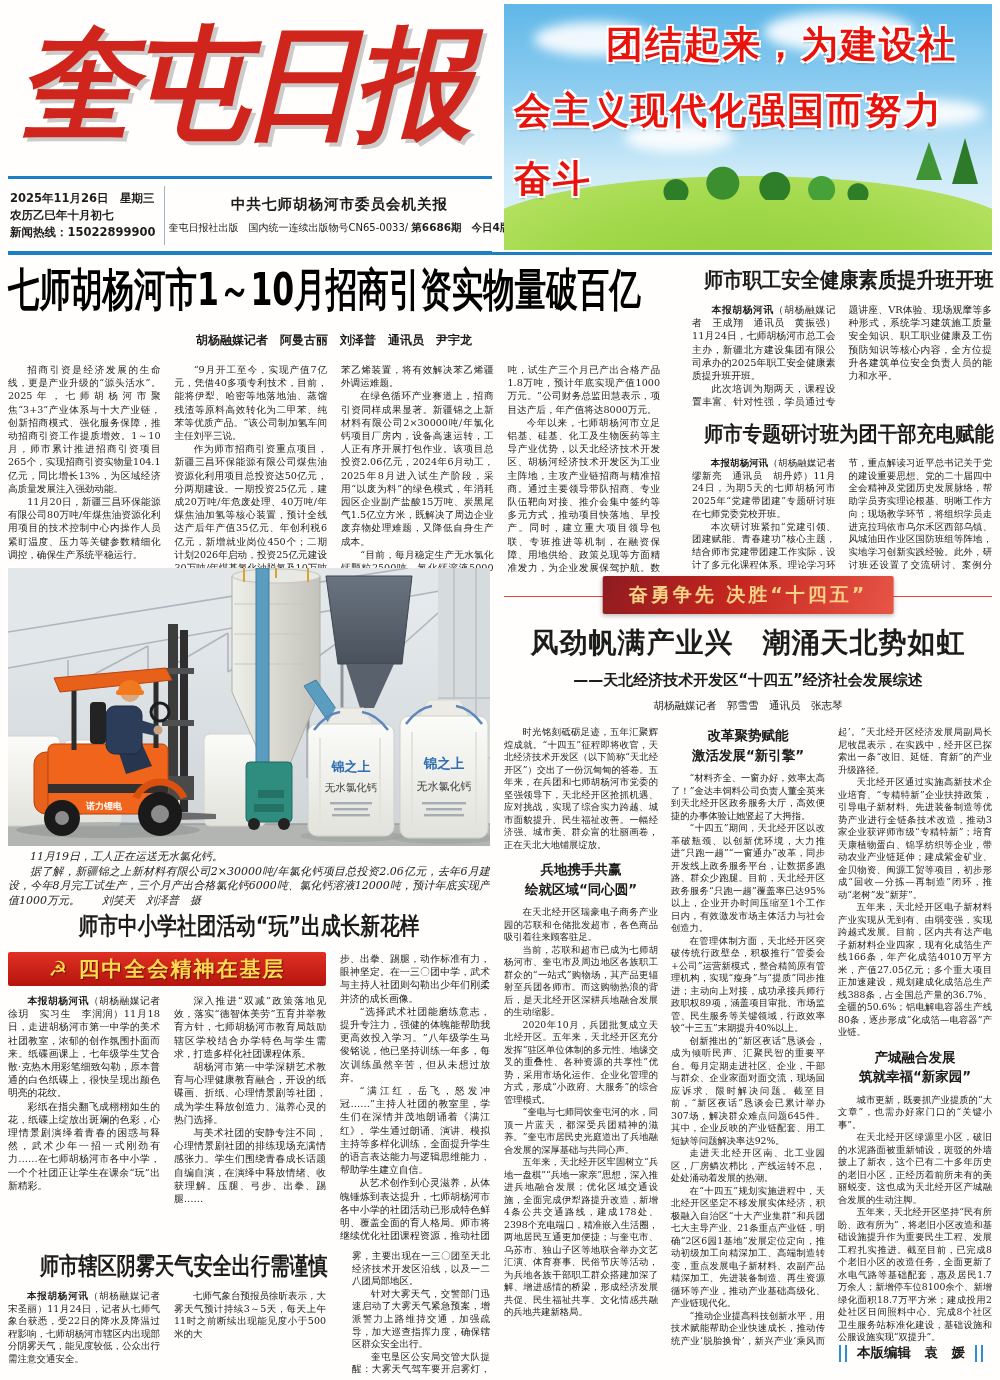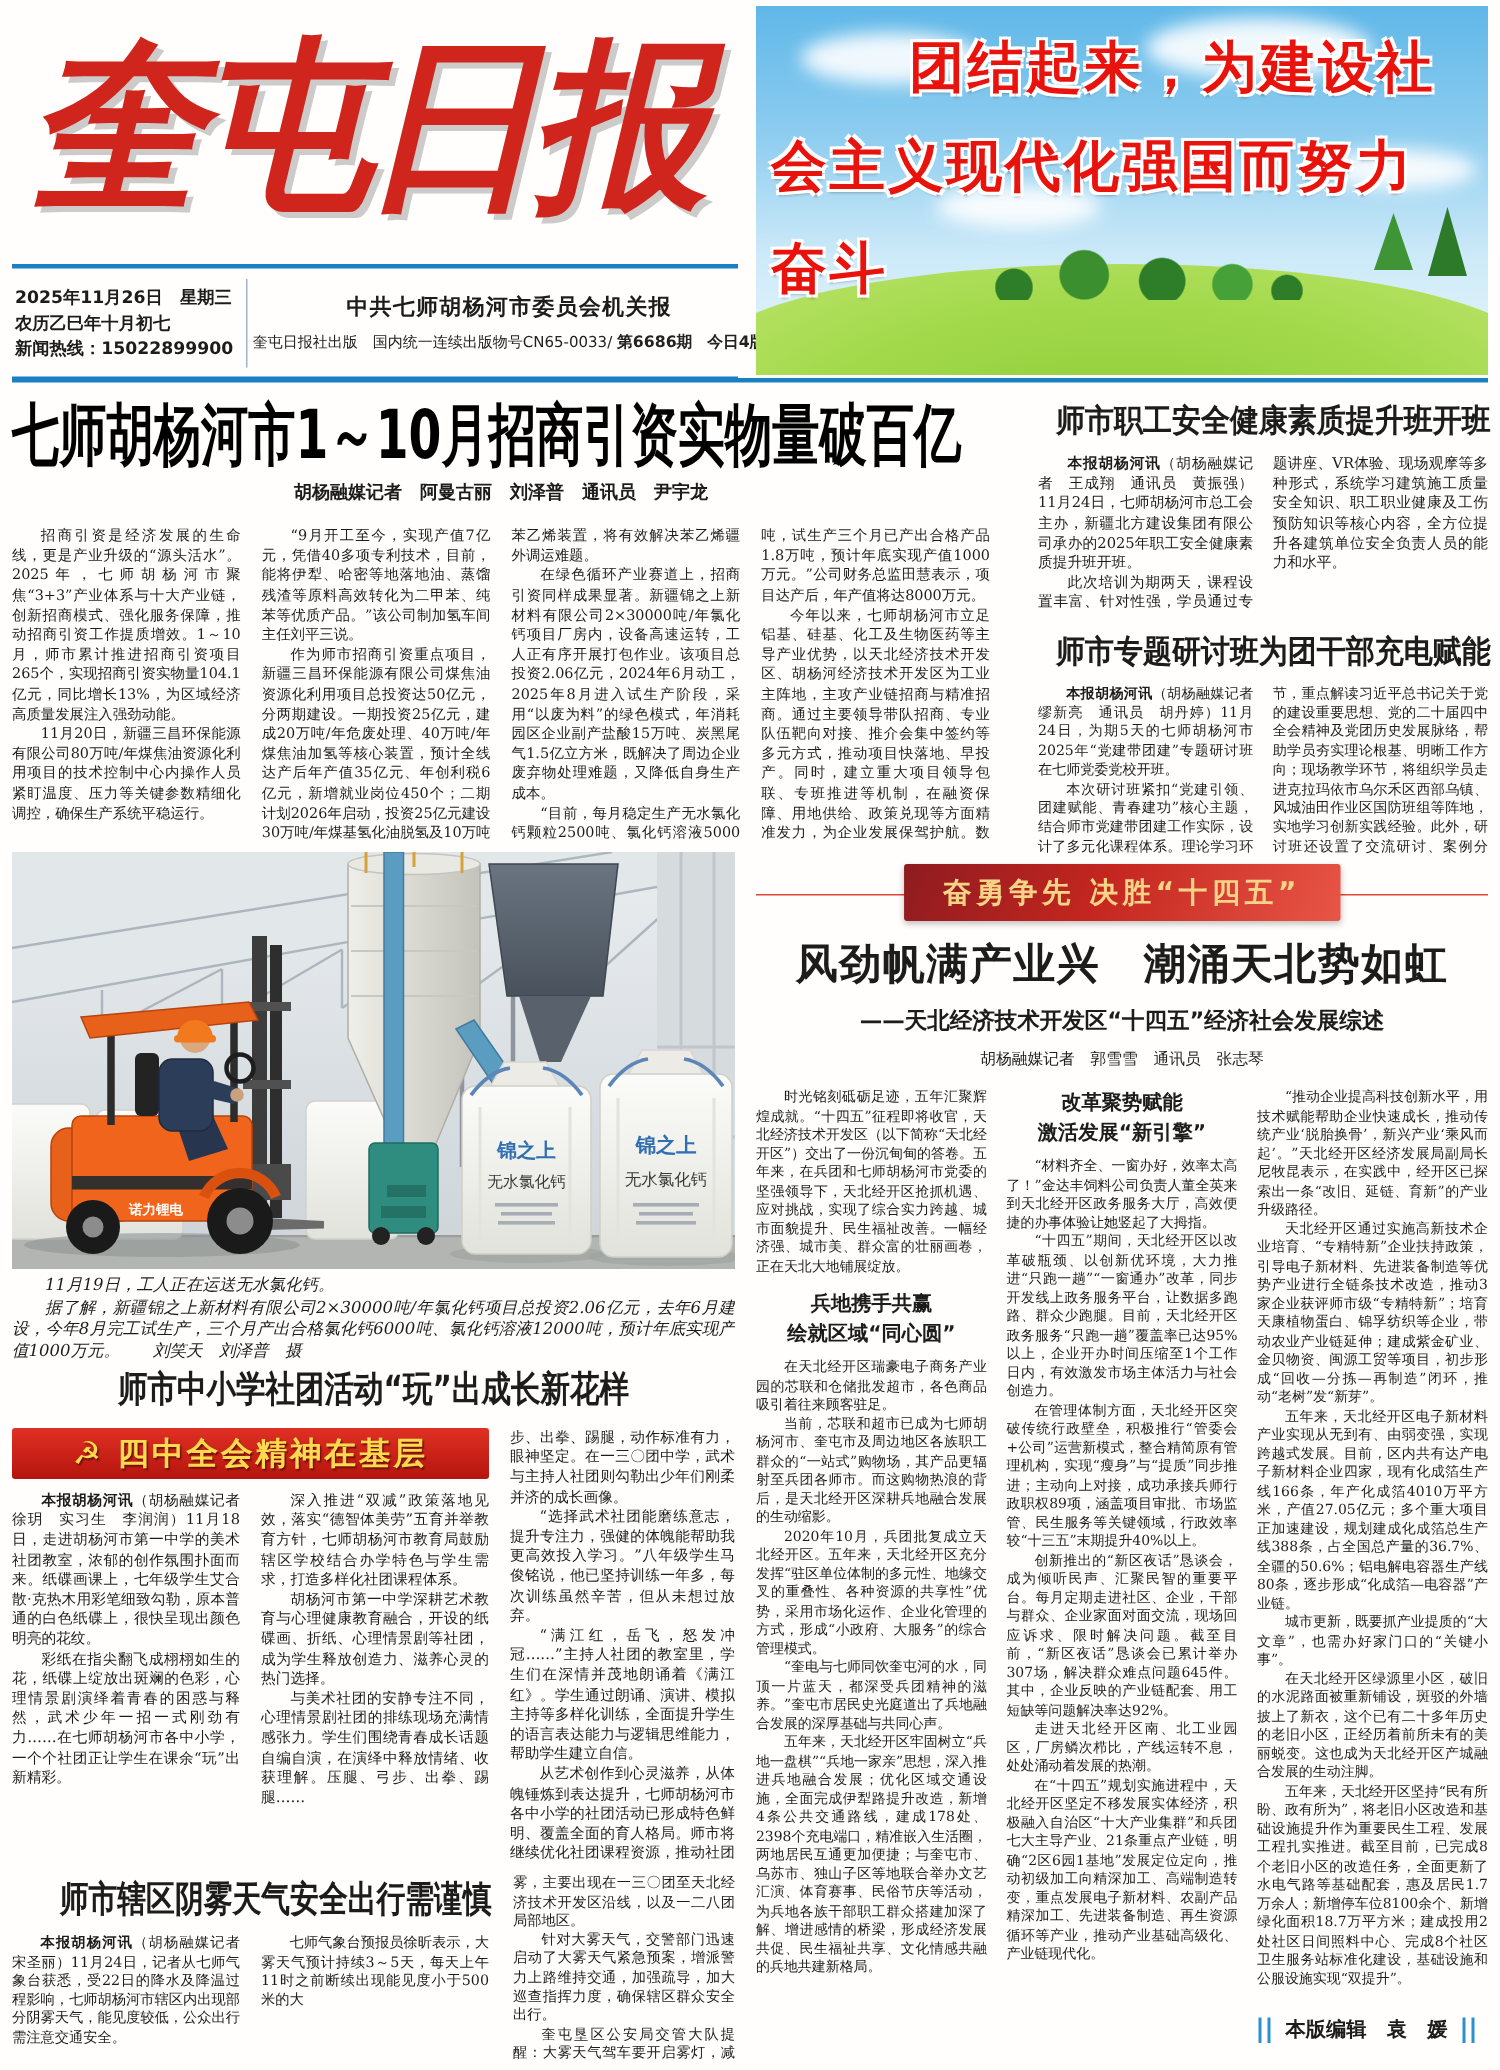--- a/index.html
+++ b/index.html
@@ -43,21 +43,21 @@
   .blue-rule-full{position:absolute;left:8px;top:252px;width:984px;border-top:3px solid #1a80c4;}
   
   .p{margin:0;text-indent:2em;text-align:justify;}
   .cont{text-indent:0;}
   .leadin{font-weight:bold;}
   
   .lead-story{position:absolute;left:8px;top:260px;width:652px;height:308px;}
   .lead-headline{font-family:"DejaVu Sans",sans-serif;font-weight:900;font-size:45px;
     white-space:nowrap;transform:scaleX(.70);transform-origin:left center;letter-spacing:0px;color:#000;}
   .lead-byline{text-align:center;font-family:"DejaVu Sans",sans-serif;font-weight:bold;
-    font-size:12px;}
+    font-size:12px;margin-top:12px;}
   .lead-body{margin-top:14px;height:218px;column-count:4;column-gap:14px;
     font-size:9.6px;line-height:13.2px;overflow:hidden;}
   
   .side-story{position:absolute;width:300px;}
   .side-headline{font-family:"DejaVu Sans",sans-serif;font-weight:900;font-size:21px;
     white-space:nowrap;text-align:center;transform:scaleX(.92);transform-origin:center;}
   .side-body{margin-top:9px;column-count:2;column-gap:13px;font-size:9.8px;line-height:13.2px;overflow:hidden;}
   
   .photo-wrap{position:absolute;left:8px;top:568px;width:482px;height:278px;overflow:hidden;}
   .caption{position:absolute;left:8px;top:850px;width:482px;height:58px;
@@ -72,21 +72,21 @@
   .party-banner{height:34px;display:flex;align-items:center;justify-content:center;gap:9px;
     background:linear-gradient(180deg,#e03024,#b5150e);border-radius:2px;
     font-family:"DejaVu Sans",sans-serif;font-weight:900;font-size:21px;letter-spacing:2px;
     color:#ffd94e;text-shadow:1px 1px 1px #70100b;}
   .party-emblem{font-size:21px;color:#ffd94e;text-shadow:1px 1px 1px #70100b;}
   .school-left-body{margin-top:8px;height:244px;column-count:2;column-gap:14px;
     font-size:9.8px;line-height:13.2px;overflow:hidden;}
   .school-right{width:150px;height:288px;font-size:9.8px;line-height:13.2px;overflow:hidden;}
   
   .fog-story{position:absolute;left:8px;top:1250px;width:482px;height:126px;}
-  .fog-row{display:flex;gap:16px;}
+  .fog-row{display:flex;gap:26px;}
   .fog-left{width:318px;}
   .fog-headline{font-family:"DejaVu Sans",sans-serif;font-weight:900;font-size:24px;
     text-align:center;white-space:nowrap;transform:scaleX(.80);transform-origin:center;}
   .fog-left-body{margin-top:8px;height:90px;column-count:2;column-gap:14px;
     font-size:9.5px;line-height:12.6px;overflow:hidden;}
   .fog-right{width:150px;height:126px;font-size:9.5px;line-height:12.6px;overflow:hidden;}
   
   .tb-header{position:absolute;left:504px;top:576px;width:488px;height:148px;}
   .tag-line{position:absolute;left:0;right:0;top:20px;border-top:1.5px solid #e2453a;}
   .tb-tag{position:absolute;left:50%;top:0;transform:translateX(-50%);
@@ -428,20 +428,22 @@
 激活发展“新引擎”</h3>
     <p class="p">“材料齐全、一窗办好，效率太高了！”金达丰饲料公司负责人董全英来到天北经开区政务服务大厅，高效便捷的办事体验让她竖起了大拇指。</p>
     <p class="p">“十四五”期间，天北经开区以改革破瓶颈、以创新优环境，大力推进“只跑一趟”“一窗通办”改革，同步开发线上政务服务平台，让数据多跑路、群众少跑腿。目前，天北经开区政务服务“只跑一趟”覆盖率已达95%以上，企业开办时间压缩至1个工作日内，有效激发市场主体活力与社会创造力。</p>
     <p class="p">在管理体制方面，天北经开区突破传统行政壁垒，积极推行“管委会+公司”运营新模式，整合精简原有管理机构，实现“瘦身”与“提质”同步推进；主动向上对接，成功承接兵师行政职权89项，涵盖项目审批、市场监管、民生服务等关键领域，行政效率较“十三五”末期提升40%以上。</p>
     <p class="p">创新推出的“新区夜话”恳谈会，成为倾听民声、汇聚民智的重要平台。每月定期走进社区、企业，干部与群众、企业家面对面交流，现场回应诉求、限时解决问题。截至目前，“新区夜话”恳谈会已累计举办307场，解决群众难点问题645件。其中，企业反映的产业链配套、用工短缺等问题解决率达92%。</p>
     <p class="p">走进天北经开区南、北工业园区，厂房鳞次栉比，产线运转不息，处处涌动着发展的热潮。</p>
     <p class="p">在“十四五”规划实施进程中，天北经开区坚定不移发展实体经济，积极融入自治区“十大产业集群”和兵团七大主导产业、21条重点产业链，明确“2区6园1基地”发展定位定向，推动初级加工向精深加工、高端制造转变，重点发展电子新材料、农副产品精深加工、先进装备制造、再生资源循环等产业，推动产业基础高级化、产业链现代化。</p>
     <p class="p">“推动企业提高科技创新水平，用技术赋能帮助企业快速成长，推动传统产业‘脱胎换骨’，新兴产业‘乘风而起’。”天北经开区经济发展局副局长尼牧昆表示，在实践中，经开区已探索出一条“改旧、延链、育新”的产业升级路径。</p>
     <p class="p">天北经开区通过实施高新技术企业培育、“专精特新”企业扶持政策，引导电子新材料、先进装备制造等优势产业进行全链条技术改造，推动3家企业获评师市级“专精特新”；培育天康植物蛋白、锦孚纺织等企业，带动农业产业链延伸；建成紫金矿业、金贝物资、闽源工贸等项目，初步形成“回收—分拣—再制造”闭环，推动“老树”发“新芽”。</p>
     <p class="p">五年来，天北经开区电子新材料产业实现从无到有、由弱变强，实现跨越式发展。目前，区内共有达产电子新材料企业四家，现有化成箔生产线166条，年产化成箔4010万平方米，产值27.05亿元；多个重大项目正加速建设，规划建成化成箔总生产线388条，占全国总产量的36.7%、全疆的50.6%；铝电解电容器生产线80条，逐步形成“化成箔—电容器”产业链。</p>
+    <h3 class="subhead">产城融合发展
+筑就幸福“新家园”</h3>
     <p class="p">城市更新，既要抓产业提质的“大文章”，也需办好家门口的“关键小事”。</p>
     <p class="p">在天北经开区绿源里小区，破旧的水泥路面被重新铺设，斑驳的外墙披上了新衣，这个已有二十多年历史的老旧小区，正经历着前所未有的美丽蜕变。这也成为天北经开区产城融合发展的生动注脚。</p>
     <p class="p">五年来，天北经开区坚持“民有所盼、政有所为”，将老旧小区改造和基础设施提升作为重要民生工程、发展工程扎实推进。截至目前，已完成8个老旧小区的改造任务，全面更新了水电气路等基础配套，惠及居民1.7万余人；新增停车位8100余个、新增绿化面积18.7万平方米；建成投用2处社区日间照料中心、完成8个社区卫生服务站标准化建设，基础设施和公服设施实现“双提升”。</p>
 
   </div>
 
   <div class="editor-box">
     <span class="editor-bar"></span>
     <span class="editor-label">本版编辑　袁　媛</span>
     <span class="editor-bar"></span>

